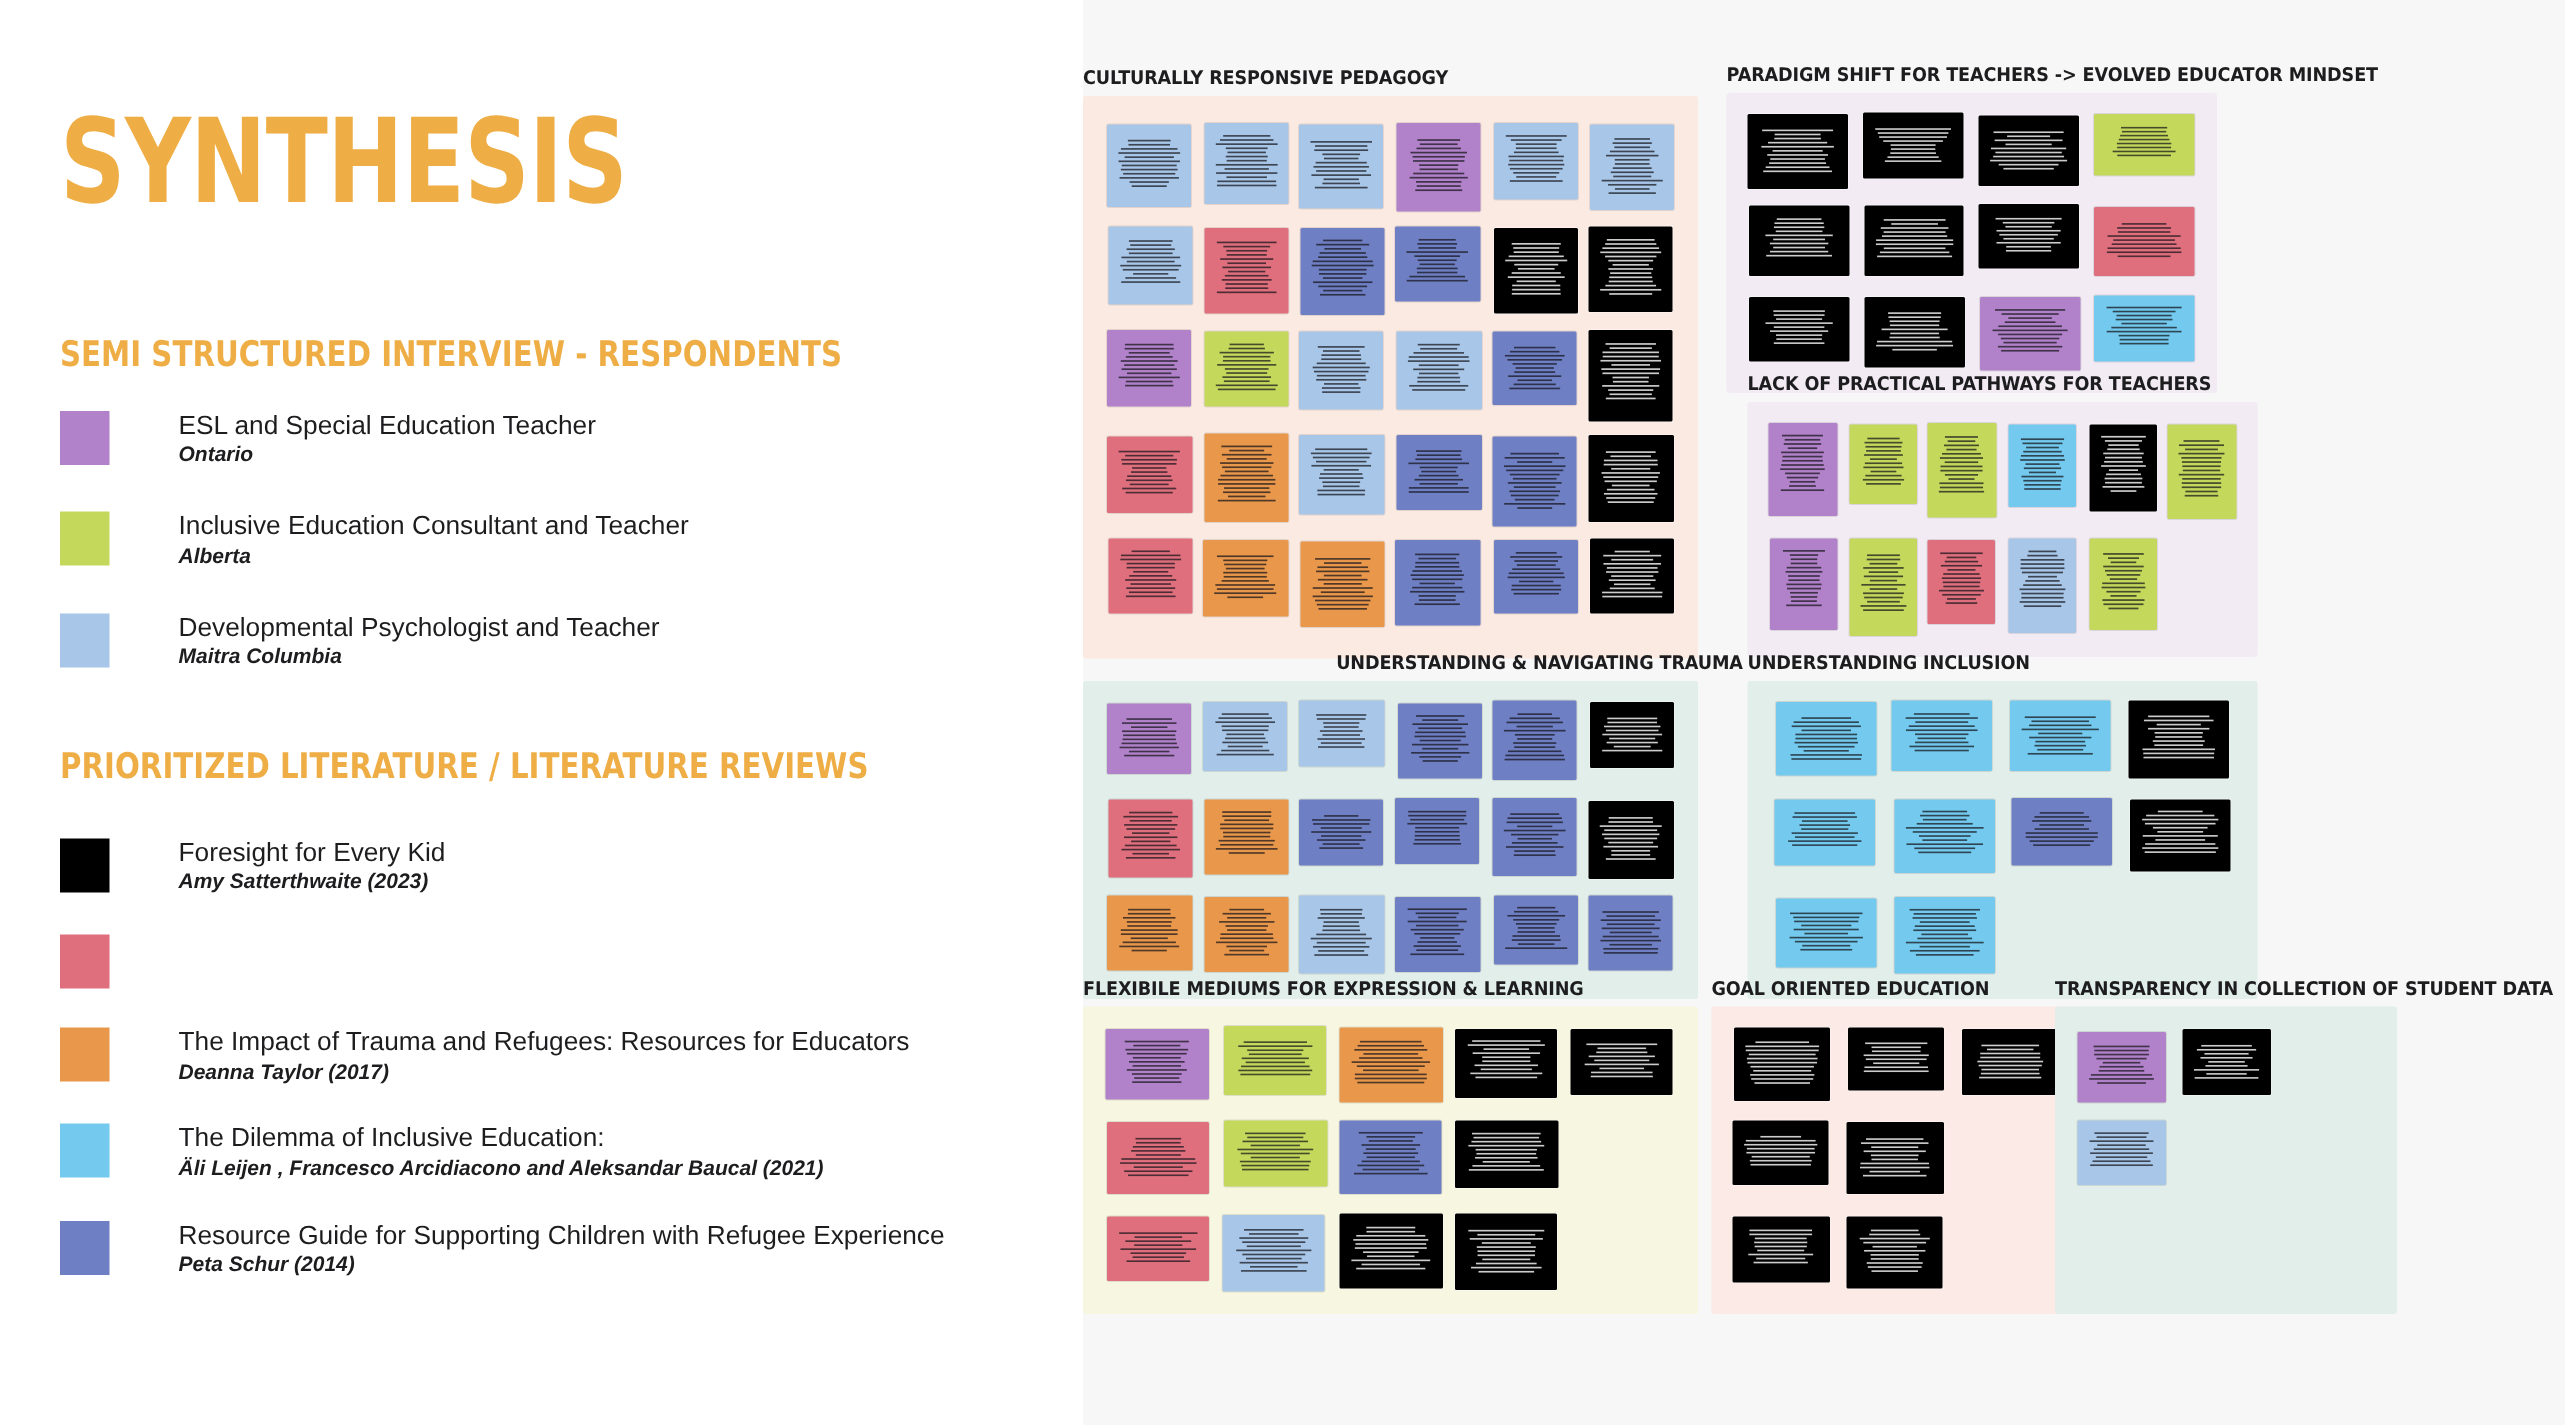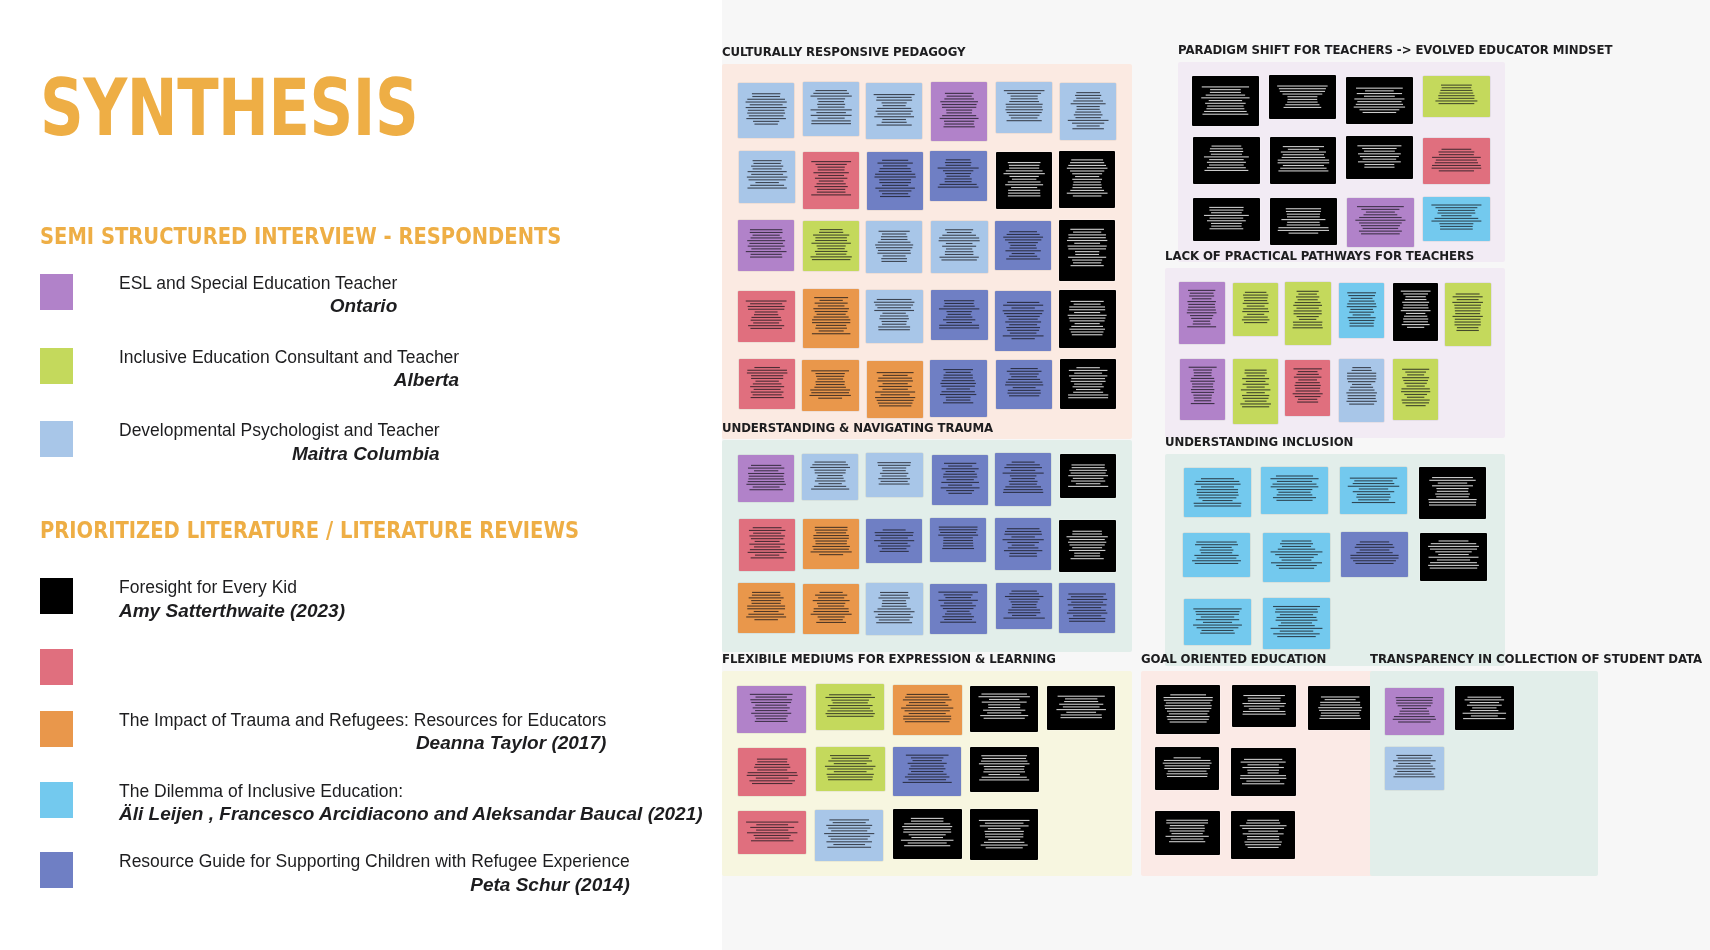--- a/index.html
+++ b/index.html
@@ -54,27 +54,26 @@
     margin-top: 2px;
   }
   .legend-text { margin-left: 46px; }
   .legend-line1 {
     font-size: 17.5px;
     color: #1d1d1f;
     line-height: 1.28;
     white-space: nowrap;
   }
   .legend-line2 {
-    font-size: 19px;
+    font-size: 14px;
     color: #1d1d1f;
     font-style: italic;
     font-weight: 700;
     line-height: 1.28;
     white-space: nowrap;
-    text-align: right;
   }
   #literature-list { margin-top: 34px; }
   #literature-list .legend-item { margin-bottom: 24px; }
 
   
   #board-canvas {
     position: absolute; left: 722px; top: 0;
     width: 988px; height: 950px;
     background: #f7f7f7;
   }
@@ -670,21 +669,21 @@
               <rect x="12.45" y="24.45" width="31.44" height="1.25" fill="rgba(255,255,255,0.80)"></rect>
               <rect x="10.70" y="27.55" width="34.93" height="1.25" fill="rgba(255,255,255,0.80)"></rect>
               <rect x="14.56" y="30.65" width="27.22" height="1.25" fill="rgba(255,255,255,0.80)"></rect>
               <rect x="11.37" y="33.75" width="33.59" height="1.25" fill="rgba(255,255,255,0.80)"></rect>
               <rect x="5.63" y="36.85" width="45.07" height="1.25" fill="rgba(255,255,255,0.80)"></rect>
               <rect x="5.83" y="39.95" width="44.68" height="1.25" fill="rgba(255,255,255,0.80)"></rect>
             </svg>
           </div>
         </div>
       </div>
-      <div class="cluster" style="left: 456px; top: 42px; width: 327px;">
+      <div class="cluster" style="left: 429px; top: 42px; width: 327px;">
         <div class="cluster-title">PARADIGM SHIFT FOR TEACHERS -&gt; EVOLVED EDUCATOR MINDSET</div>
         <div class="cluster-board" style="width: 327px; height: 200px; background: rgb(242, 235, 244);">
           <div class="note dark" style="left: 14.4px; top: 14.1px; width: 66.8px; height: 50.2px; background: rgb(0, 0, 0);">
             <svg class="lines" viewBox="0 0 66.75 50.19001052034554" preserveAspectRatio="none">
               <rect x="7.42" y="8.37" width="51.92" height="1.25" fill="rgba(255,255,255,0.80)"></rect>
               <rect x="16.57" y="11.47" width="33.62" height="1.25" fill="rgba(255,255,255,0.80)"></rect>
               <rect x="16.32" y="14.57" width="34.11" height="1.25" fill="rgba(255,255,255,0.80)"></rect>
               <rect x="11.73" y="17.67" width="43.30" height="1.25" fill="rgba(255,255,255,0.80)"></rect>
               <rect x="6.85" y="20.77" width="53.06" height="1.25" fill="rgba(255,255,255,0.80)"></rect>
               <rect x="15.04" y="23.87" width="36.68" height="1.25" fill="rgba(255,255,255,0.80)"></rect>
@@ -1038,21 +1037,21 @@
               <rect x="5.85" y="32.26" width="33.64" height="1.25" fill="rgba(20,20,25,0.72)"></rect>
               <rect x="9.56" y="35.36" width="26.21" height="1.25" fill="rgba(20,20,25,0.72)"></rect>
               <rect x="12.61" y="38.46" width="20.11" height="1.25" fill="rgba(20,20,25,0.72)"></rect>
               <rect x="6.45" y="41.56" width="32.43" height="1.25" fill="rgba(20,20,25,0.72)"></rect>
               <rect x="7.24" y="44.66" width="30.85" height="1.25" fill="rgba(20,20,25,0.72)"></rect>
               <rect x="11.14" y="47.76" width="23.05" height="1.25" fill="rgba(20,20,25,0.72)"></rect>
             </svg>
           </div>
         </div>
       </div>
-      <div class="cluster" style="left: 0px; top: 420px; width: 468px;">
+      <div class="cluster" style="left: 0px; top: 434px; width: 468px; text-align: right;">
         <div class="cluster-title">UNDERSTANDING &amp; NAVIGATING TRAUMA</div>
         <div class="cluster-board" style="width: 410px; height: 212px; background: rgb(226, 238, 234);">
           <div class="note" style="left: 15.7px; top: 14.8px; width: 56.3px; height: 47.2px; background: rgb(177, 130, 201);">
             <svg class="lines" viewBox="0 0 56.333333333333336 47.2317737913528" preserveAspectRatio="none">
               <rect x="11.20" y="7.84" width="33.93" height="1.25" fill="rgba(20,20,25,0.72)"></rect>
               <rect x="7.82" y="10.94" width="40.69" height="1.25" fill="rgba(20,20,25,0.72)"></rect>
               <rect x="14.55" y="14.04" width="27.23" height="1.25" fill="rgba(20,20,25,0.72)"></rect>
               <rect x="7.92" y="17.14" width="40.50" height="1.25" fill="rgba(20,20,25,0.72)"></rect>
               <rect x="8.71" y="20.24" width="38.92" height="1.25" fill="rgba(20,20,25,0.72)"></rect>
               <rect x="8.29" y="23.34" width="39.75" height="1.25" fill="rgba(20,20,25,0.72)"></rect>

